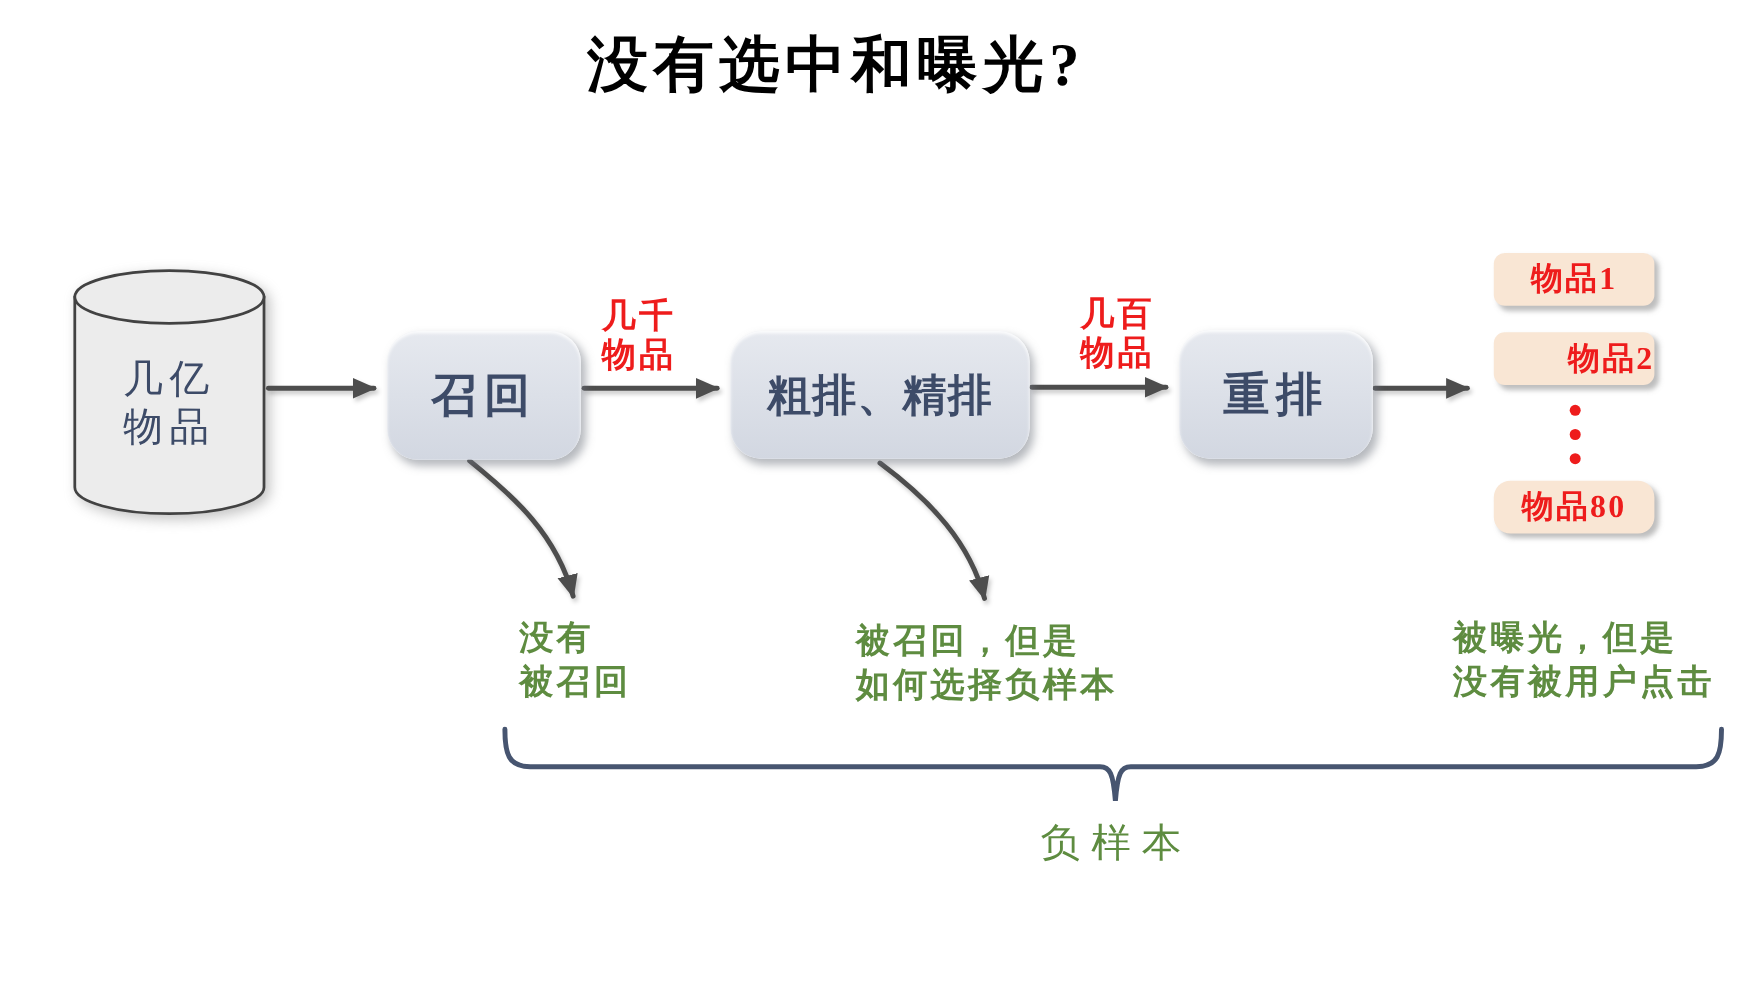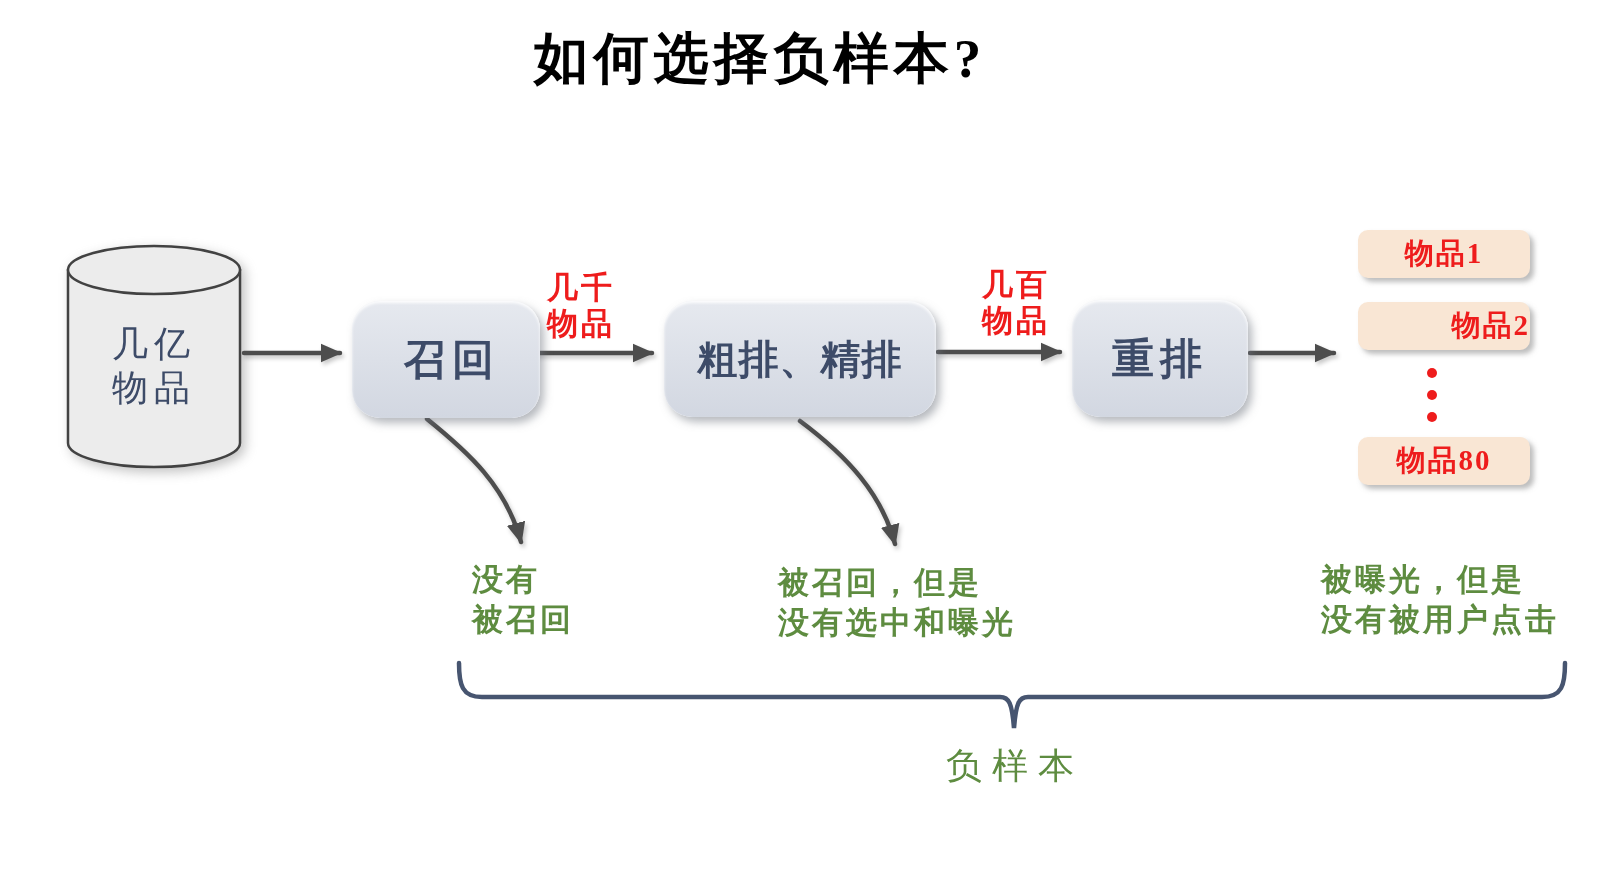--- a/index.html
+++ b/index.html
@@ -25,59 +25,59 @@
     text-align:center;color:var(--navy,#3d4b68);font-weight:normal;
     font-size:36px;line-height:44px;letter-spacing:6px;white-space:nowrap;
   }
   .stage{
     position:absolute;display:flex;align-items:center;justify-content:center;
     background:linear-gradient(180deg,var(--box-fill-top,#e6e9ef) 0%,var(--box-fill-bottom,#d2d7e1) 100%);
     border-radius:28px;
     box-shadow:4px 5px 8px rgba(110,115,125,.5), inset 0 2px 3px rgba(255,255,255,.9);
     color:var(--navy,#3d4b68);font-weight:bold;font-size:42px;letter-spacing:6px;white-space:nowrap;
   }
-  #stage-0{left:352px;top:301px;width:176px;height:117px;padding-left:12px;}
+  #stage-0{left:352px;top:301px;width:176px;height:117px;}
   #stage-1{left:664px;top:301px;width:272px;height:116px;font-size:40px;letter-spacing:1px;}
   #stage-2{left:1072px;top:300px;width:176px;height:117px;}
   .edge-label{
     position:absolute;transform:translateX(-50%);text-align:center;
     color:var(--red,#ee1c1c);font-weight:bold;font-size:31px;line-height:36px;letter-spacing:3px;white-space:nowrap;
   }
   #edge-label-0{left:581px;top:272px;font-family:Liberation Mono, monospace;}
   #edge-label-1{left:1003px;top:267px;margin-left:13px;}
   .chip{
-    position:absolute;left:1358px;width:172px;height:48px;
+    position:absolute;left:1358px;width:146px;height:48px;
     display:flex;align-items:center;justify-content:center;
     background:var(--item-fill,#f9e6d4);border-radius:10px;
     box-shadow:4px 4px 5px rgba(125,125,125,.5);
     color:var(--red,#ee1c1c);font-weight:bold;font-size:29px;letter-spacing:2px;white-space:nowrap;
   }
   #chip-0{top:230px;}
   #chip-1{top:302px;justify-content:flex-end;}
-  #chip-2{top:437px;}
+  #chip-2{top:437px;border-radius:15px;}
   .vdots{position:absolute;left:1427px;top:368px;display:flex;flex-direction:column;gap:12px;}
   .vdots span{width:10px;height:10px;border-radius:50%;background:var(--red,#ee1c1c);}
   .note{
     position:absolute;transform:translateX(-50%);text-align:left;
     color:var(--green,#5e8c40);font-weight:bold;font-size:31px;line-height:40px;letter-spacing:3px;white-space:nowrap;
   }
   #note-0{left:523px;top:560px;}
   #note-1{left:897px;top:563px;}
   #note-2{left:1440px;top:560px;}
   .brace-label{
     position:absolute;left:1015px;top:742px;transform:translateX(-50%);
     color:var(--green,#5e8c40);font-weight:normal;font-size:36px;letter-spacing:10px;white-space:nowrap;
   }
 </style>
 </head>
 <body>
 
 <div class="canvas" style="--background: #ffffff; --red: #ee1c1c; --green: #5e8c40; --navy: #3d4b68; --arrow: #4d4d4d; --brace: #475570; --box-fill-top: #e6e9ef; --box-fill-bottom: #d2d7e1; --item-fill: #f9e6d4;">
 
-  <div class="title">如何选择负样本?</div>
+  <div class="title">没有选中和曝光?</div>
 
   <svg class="layer" width="1597" height="893" viewBox="0 0 1597 893">
     <defs>
       <marker id="ah" viewBox="0 0 10 10" refX="8.6" refY="5" markerWidth="5" markerHeight="5" orient="auto-start-reverse">
         <path class="ah" d="M0,0.8 L9.5,5 L0,9.2 Z"></path>
       </marker>
     </defs>
 
     <g class="cyl-group">
       <path class="cyl-body" d="M68,270 L68,443 A86,24 0 0 0 240,443 L240,270 Z"></path>
@@ -134,21 +134,21 @@
   <div class="chip" id="chip-2">
     <span>物品80</span>
   </div>
 
   <div class="note" id="note-0">
     <div>没有</div>
     <div>被召回</div>
   </div>
   <div class="note" id="note-1">
     <div>被召回，但是</div>
-    <div>没有选中和曝光</div>
+    <div>如何选择负样本</div>
   </div>
   <div class="note" id="note-2">
     <div>被曝光，但是</div>
     <div>没有被用户点击</div>
   </div>
 
   <div class="brace-label">负样本</div>
 
 </div>
 

